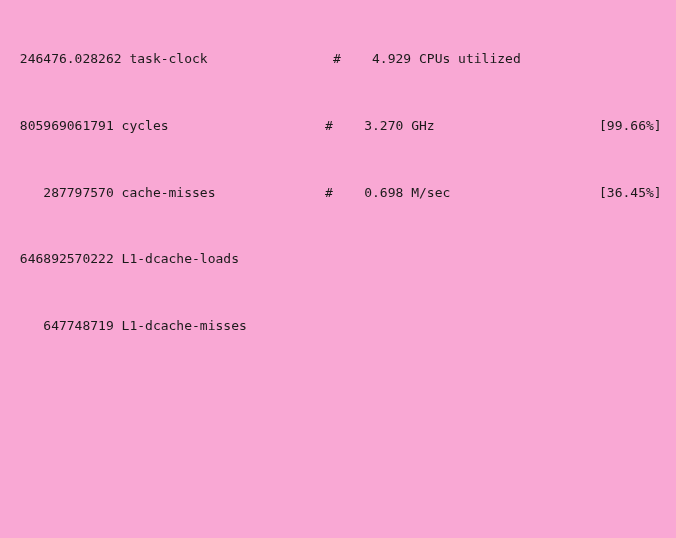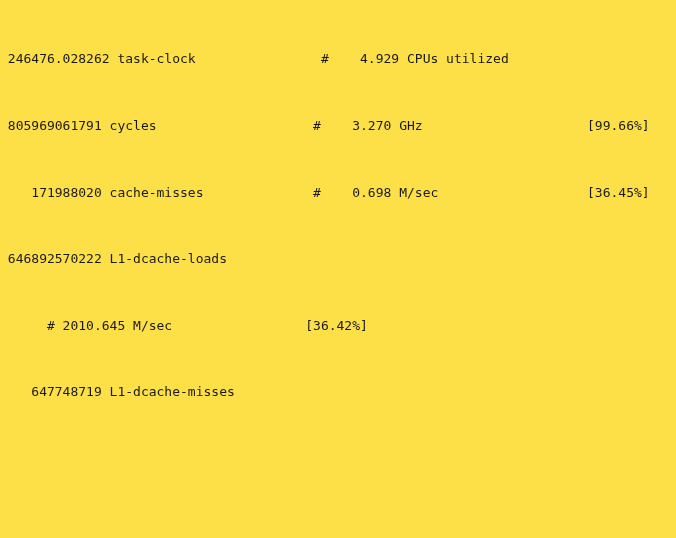--- a/index.html
+++ b/index.html
@@ -10,44 +10,43 @@
   body {
     width: 676px;
     height: 538px;
     overflow: hidden;
     font-family: "DejaVu Sans Mono", "Liberation Mono", monospace;
   }
   #terminal {
     width: 676px;
     height: 538px;
     box-sizing: border-box;
-    padding: 4px 0 0 0;
-    background: #fde047;
+    padding: 4px 0 0 12px;
+    background: #f9a8d4;
     color: #1a1a1a;
     font-family: "DejaVu Sans Mono", "Liberation Mono", monospace;
     font-size: 13px;
     line-height: 22.2px;
     white-space: pre;
     letter-spacing: 0px;
   }
   .line {
     white-space: pre;
     height: 22.2px;
     font-family: "DejaVu Sans Mono", "Liberation Mono", monospace;
   }
 </style>
 </head>
 <body>
 
 <div id="terminal">
   <div class="line"> 246476.028262 task-clock                #    4.929 CPUs utilized</div>
   <div class="line"> 805969061791 cycles                    #    3.270 GHz                     [99.66%]</div>
-  <div class="line">    171988020 cache-misses              #    0.698 M/sec                   [36.45%]</div>
+  <div class="line">    287797570 cache-misses              #    0.698 M/sec                   [36.45%]</div>
   <div class="line"> 646892570222 L1-dcache-loads</div>
-  <div class="line">      # 2010.645 M/sec                 [36.42%]</div>
   <div class="line">    647748719 L1-dcache-misses</div>
   
   
   
   
   
   
   
   
   

